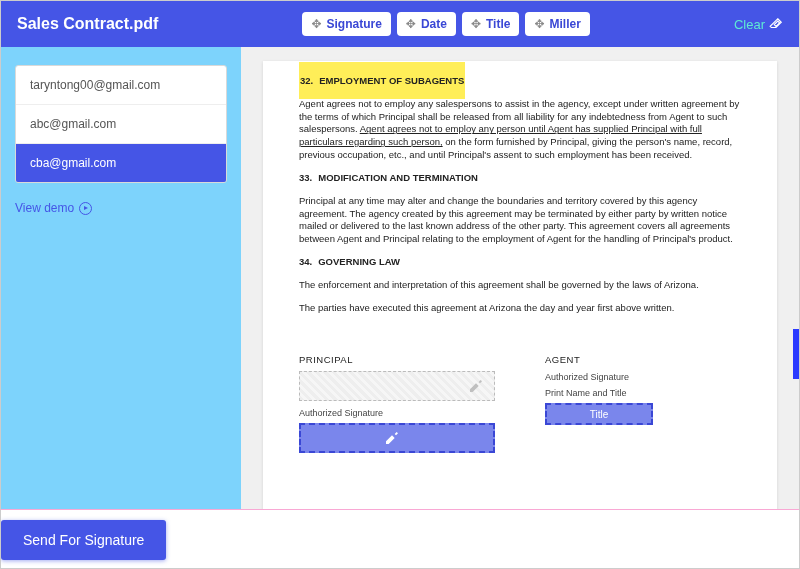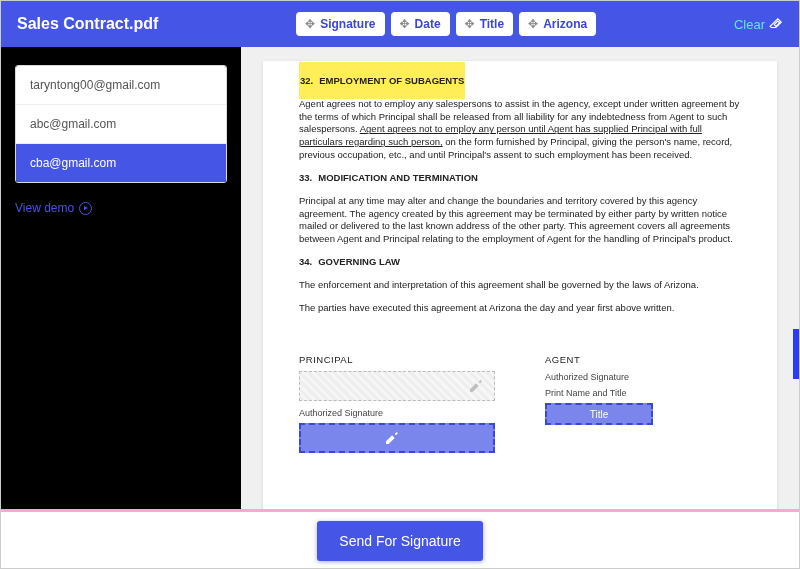--- a/index.html
+++ b/index.html
@@ -6,21 +6,21 @@
 body { font-family: -apple-system, BlinkMacSystemFont, "Segoe UI", Arial, sans-serif; background: #fff; width: 800px; height: 569px; overflow: hidden; position: relative; border: 1px solid #ccc; }
 .header { background: #4555e6; height: 46px; display: flex; align-items: center; padding: 0 16px; justify-content: space-between; gap: 32px; }
 .header-title { color: #fff; font-weight: 700; font-size: 16px; }
 .header-center { display: flex; gap: 6px; }
 .pill { background: #fff; border-radius: 4px; padding: 5px 9px; display: flex; align-items: center; gap: 5px; cursor: pointer; }
 .pill .move-icon { color: #888; font-size: 12px; line-height: 1; }
 .pill .label { color: #3a47d5; font-size: 12px; font-weight: 600; }
 .clear-btn { color: #5eead4; font-size: 13px; display: flex; align-items: center; gap: 4px; cursor: pointer; }
 .eraser-icon { width: 14px; height: 14px; fill: #fff; }
 
-.body-area { display: flex; height: 462px; background: #000000; }
+.body-area { display: flex; height: 462px; background: #7dd3fc; }
 .sidebar { width: 240px; padding: 18px 14px 0 14px; }
 .email-list { border: 1px solid #d9d9d9; border-radius: 3px; overflow: hidden; }
 .email-item { padding: 12px 14px; font-size: 12px; color: #555; border-bottom: 1px solid #eee; cursor: pointer; background: #fff; }
 .email-item:last-child { border-bottom: none; }
 .email-item.active { background: #4555e6; color: #fff; }
 .view-demo { margin-top: 18px; color: #4555e6; font-size: 12px; display: flex; align-items: center; gap: 5px; cursor: pointer; }
 .play-circle { width: 13px; height: 13px; border: 1px solid #4555e6; border-radius: 50%; display: inline-flex; align-items: center; justify-content: center; }
 .play-circle::before { content: ""; border-left: 4px solid #4555e6; border-top: 2.5px solid transparent; border-bottom: 2.5px solid transparent; margin-left: 1px; }
 
 .doc-area { flex: 1; background: #f0f0f0; padding: 14px 22px 0 22px; overflow: hidden; position: relative; }
@@ -35,21 +35,21 @@
 .sig-label { font-size: 9.5px; letter-spacing: 0.5px; margin-bottom: 4px; }
 .sig-box { height: 30px; border: 1px dashed #bbb; background: repeating-linear-gradient(45deg,#eee,#eee 3px,#f6f6f6 3px,#f6f6f6 6px); display: flex; align-items: center; justify-content: flex-end; padding-right: 10px; margin-bottom: 6px; }
 .pen-icon { width: 16px; height: 16px; fill: #bfbfbf; }
 .sig-box.active { background: #7a86ec; border: 2px dashed #3a47d5; justify-content: center; }
 .sig-box.active .pen-icon { fill: #fff; }
 .sig-signed { font-family: "Brush Script MT", cursive; color: #2a3ac2; font-size: 20px; padding-bottom: 2px; border-bottom: 1px dotted #888; margin-bottom: 6px; }
 .sub-label { font-size: 9px; color: #444; margin-bottom: 4px; }
 .title-drop { height: 22px; border: 2px dashed #3a47d5; background: #7a86ec; color: #fff; font-size: 10px; display: flex; align-items: center; justify-content: center; width: 108px;}
 .blue-strip { position: absolute; right: 0; top: 282px; width: 6px; height: 50px; background: #2a3aff; }
 
-.footer { height: 60px; border-top: 3px solid #f9a8d4; display: flex; align-items: center; justify-content: center; background: #fff; }
+.footer { height: 60px; border-top: 1px solid #f9a8d4; display: flex; align-items: center; background: #fff; }
 .send-btn { background: #4555e6; color: #fff; padding: 12px 22px; border: none; border-radius: 3px; font-size: 14px; box-shadow: 0 1px 4px rgba(69,85,230,0.5); cursor: pointer; }
 </style>
 </head>
 <body>
 
 <div class="header">
   <div class="header-title">Sales Contract.pdf</div>
   <div class="header-center">
     <div class="pill">
         <span class="move-icon">✥</span>
@@ -58,21 +58,21 @@
     <div class="pill">
         <span class="move-icon">✥</span>
         <span class="label">Date</span>
       </div>
     <div class="pill">
         <span class="move-icon">✥</span>
         <span class="label">Title</span>
       </div>
     <div class="pill">
         <span class="move-icon">✥</span>
-        <span class="label">Arizona</span>
+        <span class="label">Miller</span>
       </div>
   </div>
   <div class="clear-btn">
     <span>Clear</span>
     <svg class="eraser-icon" viewBox="0 0 24 24">
         <path d="M15 3l6 6-9 9H4l-2-2 9-9 4-4zm-3 13l6-6-3-3-6 6 3 3z" fill="none" stroke="#fff" stroke-width="2"></path>
       </svg>
   </div>
 </div>
 

